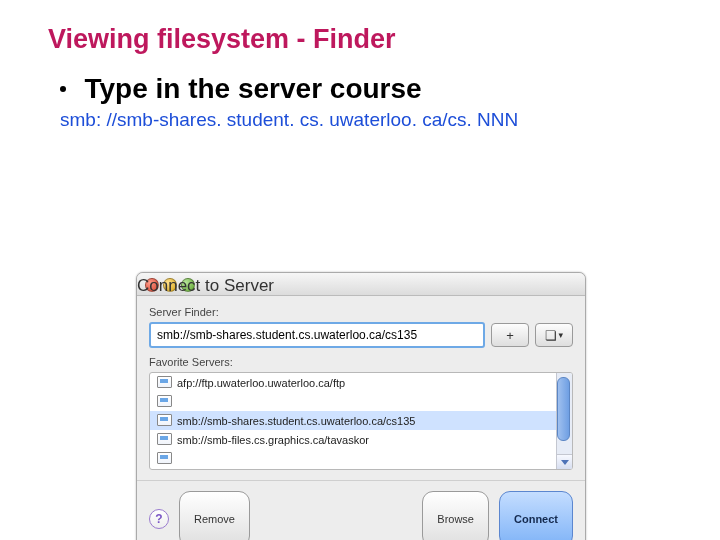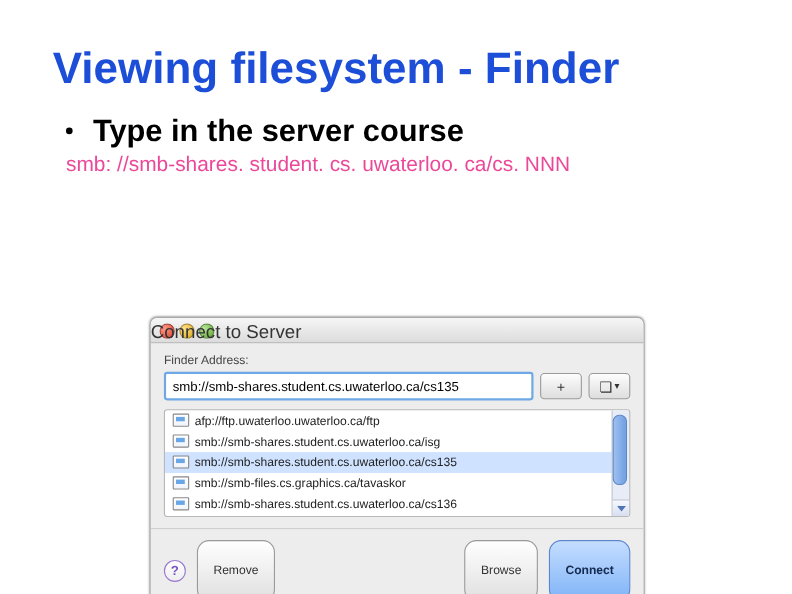--- a/index.html
+++ b/index.html
@@ -1,21 +1,21 @@
 <!DOCTYPE html>
 <html><head>
 <meta charset="utf-8">
 <style>
   html,body{margin:0;padding:0;width:720px;height:540px;background:#fff;font-family:Arial,Helvetica,sans-serif;}
   .slide{position:relative;width:720px;height:540px;}
-  .title{font-size:40px;font-weight:bold;color:#1d4ed8;margin:40px 0 18px 48px;}
+  .title{font-size:27px;font-weight:bold;color:#be185d;margin:24px 0 18px 48px;}
   .bullet-row{margin:0 0 4px 60px;}
   .bullet-dot{display:inline-block;width:6px;height:6px;background:#000;border-radius:50%;vertical-align:middle;margin-right:14px;}
   .bullet-text{font-size:28px;font-weight:bold;vertical-align:middle;}
-  .smb-line{font-size:19px;color:#ec4899;margin:4px 0 2px 60px;}
+  .smb-line{font-size:19px;color:#1d4ed8;margin:4px 0 2px 60px;}
   .where-line{font-size:28px;font-weight:bold;margin:0 0 8px 60px;}
   .mono{font-family:'Courier New',monospace;}
   
   .dlg{position:absolute;left:136px;top:248px;width:448px;border:1px solid #aaa;border-radius:7px 7px 3px 3px;overflow:hidden;box-shadow:0 0 2px rgba(0,0,0,.3);background:#ededed;}
   .dlg-titlebar{height:22px;background:linear-gradient(#f6f6f6,#dcdcdc);border-bottom:1px solid #bbb;position:relative;}
   .tl-btn{position:absolute;top:5px;width:12px;height:12px;border-radius:50%;border:1px solid rgba(0,0,0,.3);}
   .tl-close{left:8px;background:radial-gradient(circle at 30% 30%,#ff9a88,#d3402c);}
   .tl-min{left:26px;background:radial-gradient(circle at 30% 30%,#ffe08a,#d8a718);}
   .tl-zoom{left:44px;background:radial-gradient(circle at 30% 30%,#b7e59a,#5fa52d);}
   .dlg-title{position:absolute;left:0;right:0;top:3px;text-align:left;font-size:17px;color:#333;font-family:"Lucida Grande",Arial,sans-serif;}
@@ -58,50 +58,49 @@
 
 
   <div class="dlg">
     <div class="dlg-titlebar">
       <div class="tl-btn tl-close"></div>
       <div class="tl-btn tl-min"></div>
       <div class="tl-btn tl-zoom"></div>
       <div class="dlg-title">Connect to Server</div>
     </div>
     <div class="dlg-body">
-      <div class="lbl">Finder Address:</div>
+      <div class="lbl">Server Finder:</div>
       <div class="addr-row">
         <input class="addr-input" value="smb://smb-shares.student.cs.uwaterloo.ca/cs135" style="">
         <div class="pill-btn">+</div>
         <div class="pill-btn">
             <span>❏</span>
             <span style="margin-left:2px;font-size:9px">▾</span>
           </div>
       </div>
+      <div class="lbl">Favorite Servers:</div>
       <div class="fav-box">
         <div class="fav-list" id="fav-list">
             <div class="fav-item">
               <span class="drive-icon"></span>
               <span>afp://ftp.uwaterloo.uwaterloo.ca/ftp</span>
             </div>
             <div class="fav-item">
               <span class="drive-icon"></span>
-              <span>smb://smb-shares.student.cs.uwaterloo.ca/isg</span>
             </div>
             <div class="fav-item sel">
               <span class="drive-icon"></span>
               <span>smb://smb-shares.student.cs.uwaterloo.ca/cs135</span>
             </div>
             <div class="fav-item">
               <span class="drive-icon"></span>
               <span>smb://smb-files.cs.graphics.ca/tavaskor</span>
             </div>
             <div class="fav-item">
               <span class="drive-icon"></span>
-              <span>smb://smb-shares.student.cs.uwaterloo.ca/cs136</span>
             </div>
           </div>
         <div class="vscroll">
           <div class="vthumb"></div>
           <div class="varrow dn">
               <div class="tri-dn"></div>
             </div>
         </div>
       </div>
       <div class="hr-bottom"></div>

